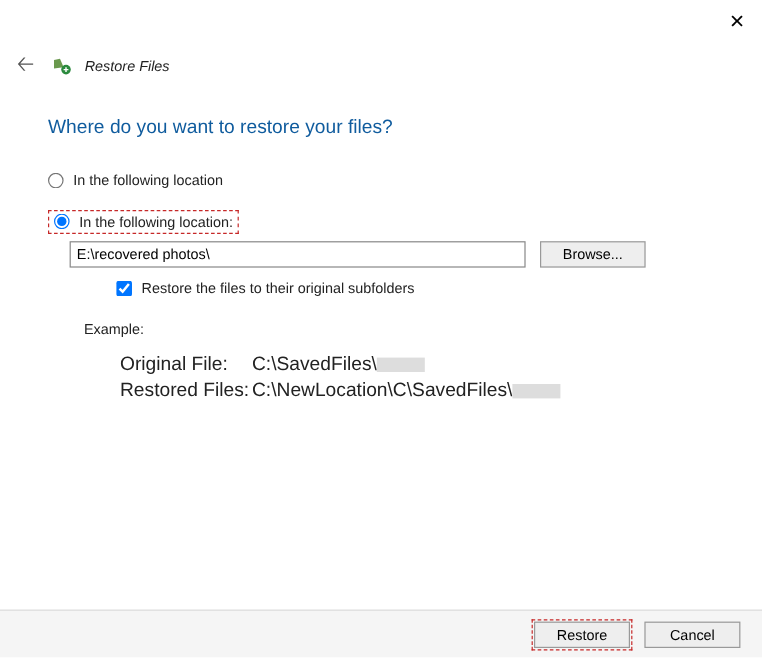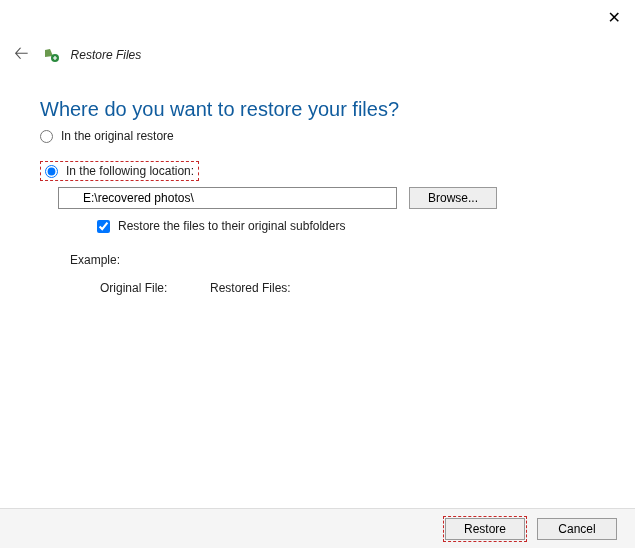--- a/index.html
+++ b/index.html
@@ -3,32 +3,32 @@
   <meta charset="utf-8">
   <style>
     * { box-sizing: border-box; margin: 0; padding: 0; font-family: "Segoe UI", Tahoma, sans-serif; }
     body { width: 635px; height: 548px; background: #fff; font-size: 12px; color: #222; position: relative; }
     .close-x { position: absolute; top: 8px; right: 14px; font-size: 16px; color: #000; cursor: pointer; font-weight: 300; }
     .header { display: flex; align-items: center; gap: 10px; padding: 38px 0 0 10px; }
     .back-arrow { font-size: 18px; color: #555; padding: 2px 4px; }
     .title-icon { width: 18px; height: 18px; display: inline-flex; align-items: center; justify-content: center; }
     .title-text { font-size: 12px; color: #222; font-style: italic; }
     .main { padding: 26px 40px 0 40px; }
-    .heading { color: #105c9e; font-size: 20px; font-weight: 400; margin-bottom: 8px; }
+    .heading { color: #105c9e; font-size: 16px; font-weight: 400; margin-bottom: 27px; }
     .radio-row { display: flex; align-items: center; gap: 8px; margin-bottom: 18px; }
     .radio-row input[type="radio"] { width: 13px; height: 13px; }
     .radio-label { font-size: 12px; color: #222; }
-    .highlighted { border: 1.5px dashed #c62828; padding: 2px 4px; display: inline-flex; align-items: flex-end; gap: 8px; }
+    .highlighted { border: 1.5px dashed #c62828; padding: 2px 4px; display: inline-flex; align-items: flex-start; gap: 8px; }
     .inline-row { display: flex; align-items: center; gap: 12px; margin: 6px 0 10px 18px; }
-    .path-input { width: 339px; height: 22px; border: 1px solid #888; padding: 0 24px; font-size: 12px; }
+    .path-input { width: 380px; height: 22px; border: 1px solid #888; padding: 0 5px; font-size: 12px; }
     .browse-btn { width: 88px; height: 22px; border: 1px solid #999; background: #eee; font-size: 12px; cursor: pointer; text-align: center; }
     .check-row { display: flex; align-items: center; gap: 8px; margin-left: 18px; margin-bottom: 20px; padding-left: 39px; }
     .check-row input[type="checkbox"] { width: 13px; height: 13px; }
     .example-label { margin-left: 30px; margin-bottom: 14px; }
-    .example-grid { margin-left: 60px; display: grid; grid-template-columns: 110px auto; row-gap: 4px; font-size: 12px; }
+    .example-grid { margin-left: 60px; display: grid; grid-template-columns: 110px auto; row-gap: 4px; font-size: 16px; }
     .redacted { display: inline-block; width: 40px; height: 12px; background: #ddd; vertical-align: middle; }
     .footer { position: absolute; bottom: 0; left: 0; right: 0; height: 40px; background: #f5f5f5; border-top: 1px solid #ddd; display: flex; align-items: center; justify-content: flex-end; padding-right: 18px; gap: 10px; }
     .fbtn { width: 80px; height: 22px; border: 1px solid #999; background: #eee; font-size: 12px; cursor: pointer; }
     .restore-highlight { border: 1.5px dashed #c62828; padding: 1px; margin-left: 12px; }
     .path-text { white-space: nowrap; }
   </style>
 </head>
 <body>
 
 <div class="close-x">✕</div>
@@ -43,21 +43,21 @@
     </svg>
   </span>
   <span class="title-text">Restore Files</span>
 </div>
 
 <div class="main">
   <div class="heading">Where do you want to restore your files?</div>
 
   <label class="radio-row">
     <input type="radio" name="loc" style="">
-    <span class="radio-label">In the original restore</span>
+    <span class="radio-label">In the following location</span>
   </label>
 
   <div style="margin-bottom:4px;">
     <label class="highlighted">
       <input type="radio" name="loc" checked="" style="">
       <span class="radio-label">In the following location:</span>
     </label>
   </div>
 
   <div class="inline-row">
@@ -67,21 +67,27 @@
 
   <label class="check-row">
     <input type="checkbox" checked="" style="">
     <span>Restore the files to their original subfolders</span>
   </label>
 
   <div class="example-label">Example:</div>
 
   <div class="example-grid">
     <div>Original File:</div>
+    <div class="path-text">
+      <span>C:\SavedFiles\</span><span class="redacted"></span>
+    </div>
     <div>Restored Files:</div>
+    <div class="path-text">
+      <span>C:\NewLocation\C\SavedFiles\</span><span class="redacted"></span>
+    </div>
   </div>
 </div>
 
 <div class="footer">
   <span class="restore-highlight">
     <button class="fbtn">Restore</button>
   </span>
   <button class="fbtn">Cancel</button>
 </div>
 

